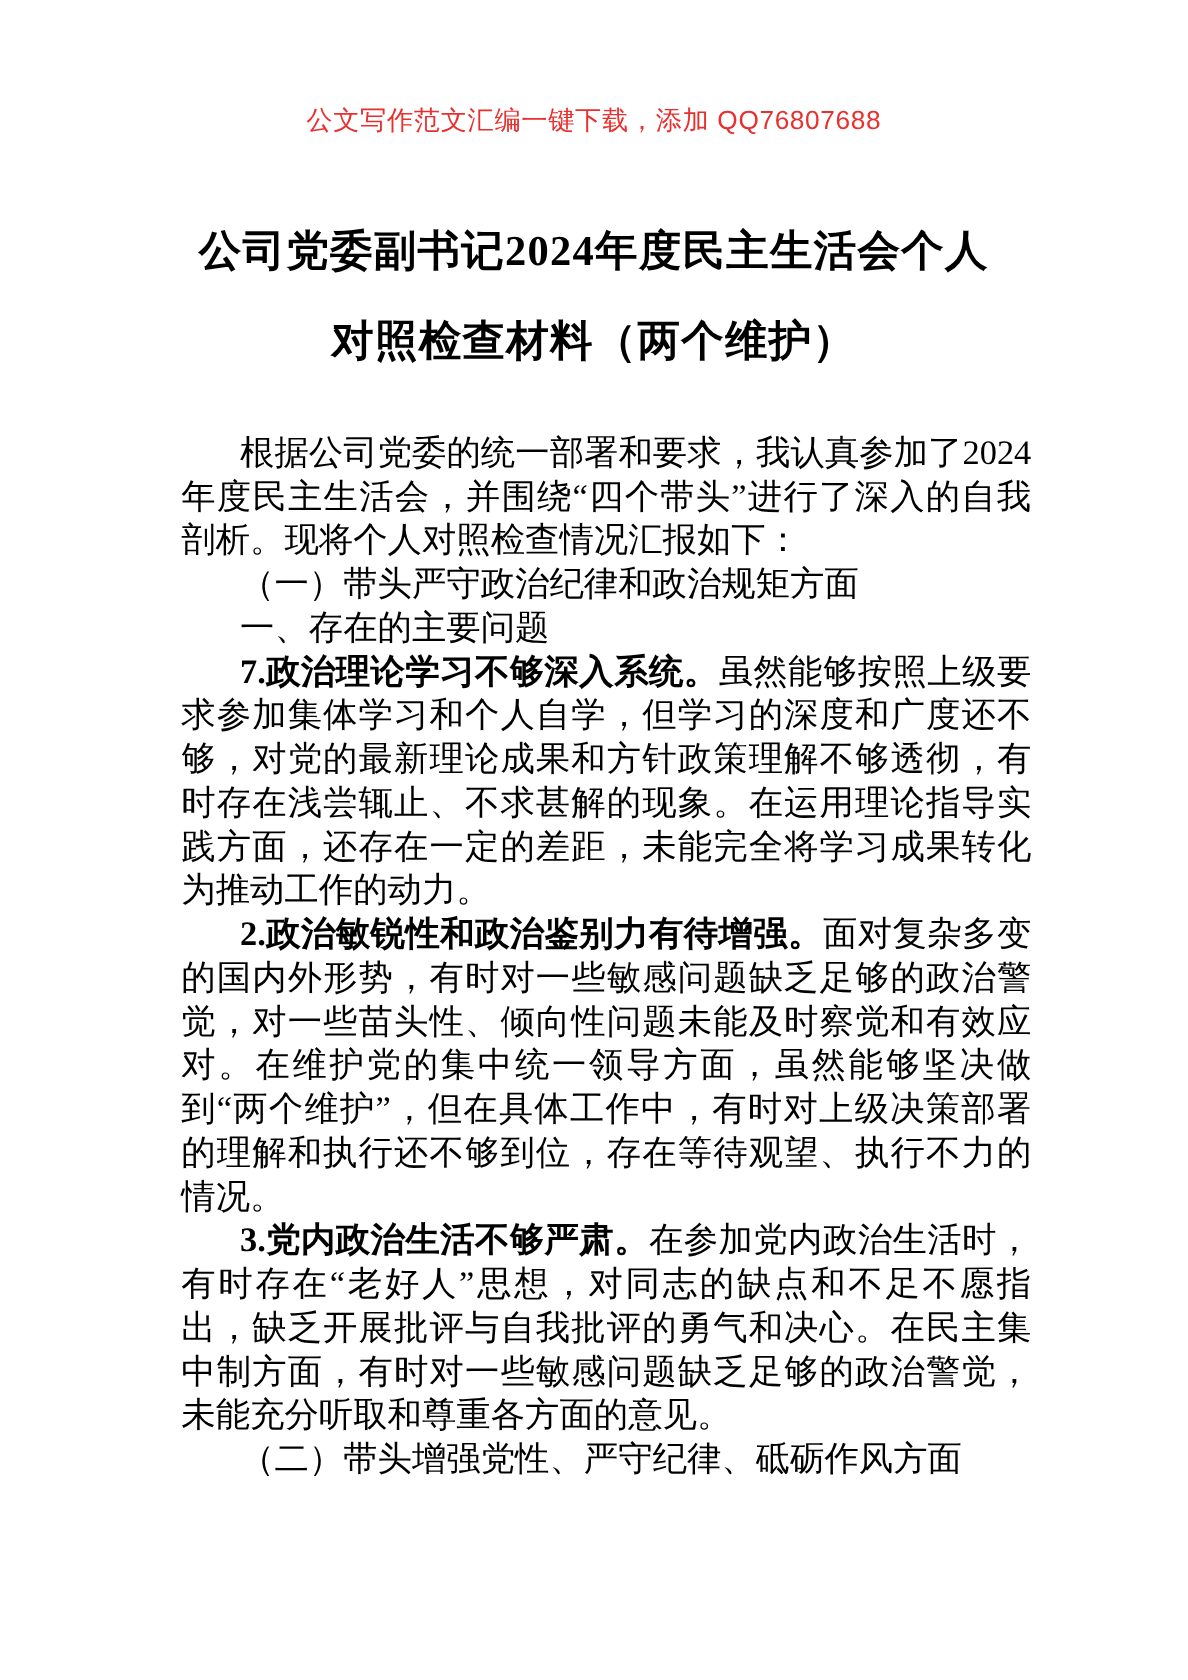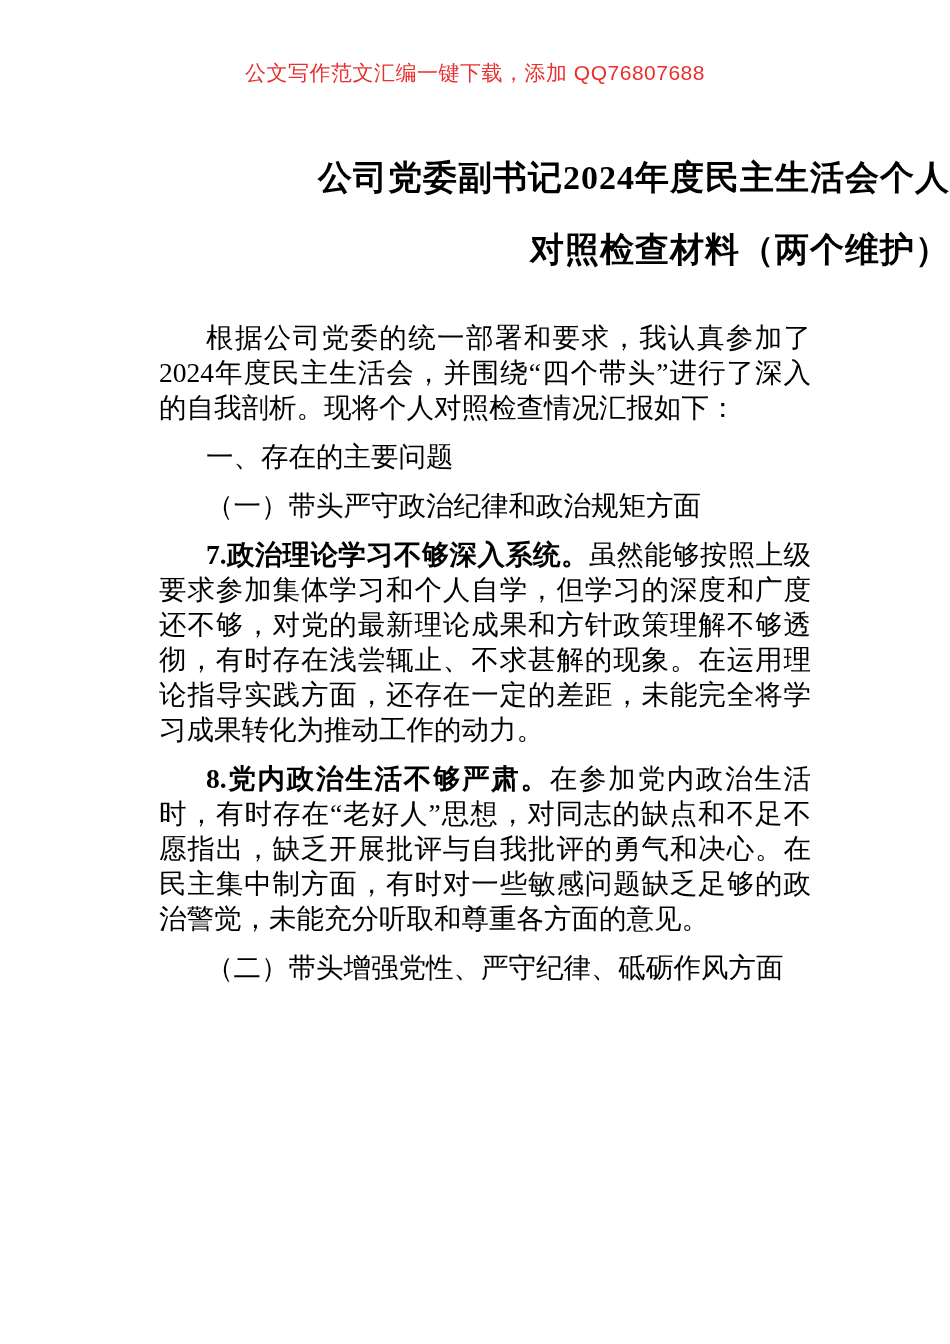--- a/index.html
+++ b/index.html
@@ -6,77 +6,78 @@
   body {
     width: 950px; height: 1344px;
     background: #ffffff;
     color: #000000;
     font-family: "Liberation Serif", serif;
     overflow: hidden;
   }
   .page { width: 950px; height: 1344px; position: relative; }
 
   .banner {
-    padding-top: 60px;
+    padding-top: 84px;
     text-align: center;
     font-family: "Liberation Sans", sans-serif;
     font-size: 21px;
     line-height: 26px;
     color: #e8302e;
     letter-spacing: 0.5px;
   }
 
   .title {
     margin: 56px 0 0 0;
-    text-align: right;
+    text-align: center;
     font-size: 34px;
     font-weight: 700;
     line-height: 72px;
     letter-spacing: 1px;
     color: #000000;
   }
   .title-line { display: block; }
 
   .content {
     margin-top: 34px;
     margin-left: 145px;
     width: 680px;
     font-size: 27.5px;
     line-height: 35px;
     text-align: justify;
     text-justify: inter-character;
   }
   .para {
-    margin: 14px;
+    margin: 0;
     text-indent: 47px;
   }
   .lead { font-weight: 700; }
 </style>
 </head>
 <body>
 
 <div class="page">
 
   <div class="banner">公文写作范文汇编一键下载，添加 QQ76807688</div>
 
   <h1 class="title">
     <span class="title-line">公司党委副书记2024年度民主生活会个人</span>
     <span class="title-line">对照检查材料（两个维护）</span>
   </h1>
 
   <div class="content">
 
     <p class="para"><span>根据公司党委的统一部署和要求，我认真参加了2024年度民主生活会，并围绕“四个带头”进行了深入的自我剖析。现将个人对照检查情况汇报如下：</span></p>
 
+    <p class="para"><span>（一）带头严守政治纪律和政治规矩方面</span></p>
+
     <p class="para"><span>一、存在的主要问题</span></p>
-
-    <p class="para"><span>（一）带头严守政治纪律和政治规矩方面</span></p>
 
     <p class="para"><b class="lead">7.政治理论学习不够深入系统。</b><span>虽然能够按照上级要求参加集体学习和个人自学，但学习的深度和广度还不够，对党的最新理论成果和方针政策理解不够透彻，有时存在浅尝辄止、不求甚解的现象。在运用理论指导实践方面，还存在一定的差距，未能完全将学习成果转化为推动工作的动力。</span></p>
 
+    <p class="para"><b class="lead">2.政治敏锐性和政治鉴别力有待增强。</b><span>面对复杂多变的国内外形势，有时对一些敏感问题缺乏足够的政治警觉，对一些苗头性、倾向性问题未能及时察觉和有效应对。在维护党的集中统一领导方面，虽然能够坚决做到“两个维护”，但在具体工作中，有时对上级决策部署的理解和执行还不够到位，存在等待观望、执行不力的情况。</span></p>
 
-    <p class="para"><b class="lead">8.党内政治生活不够严肃。</b><span>在参加党内政治生活时，有时存在“老好人”思想，对同志的缺点和不足不愿指出，缺乏开展批评与自我批评的勇气和决心。在民主集中制方面，有时对一些敏感问题缺乏足够的政治警觉，未能充分听取和尊重各方面的意见。</span></p>
+    <p class="para"><b class="lead">3.党内政治生活不够严肃。</b><span>在参加党内政治生活时，有时存在“老好人”思想，对同志的缺点和不足不愿指出，缺乏开展批评与自我批评的勇气和决心。在民主集中制方面，有时对一些敏感问题缺乏足够的政治警觉，未能充分听取和尊重各方面的意见。</span></p>
 
     <p class="para"><span>（二）带头增强党性、严守纪律、砥砺作风方面</span></p>
 
 
   </div>
 </div>
 
 </body></html>

